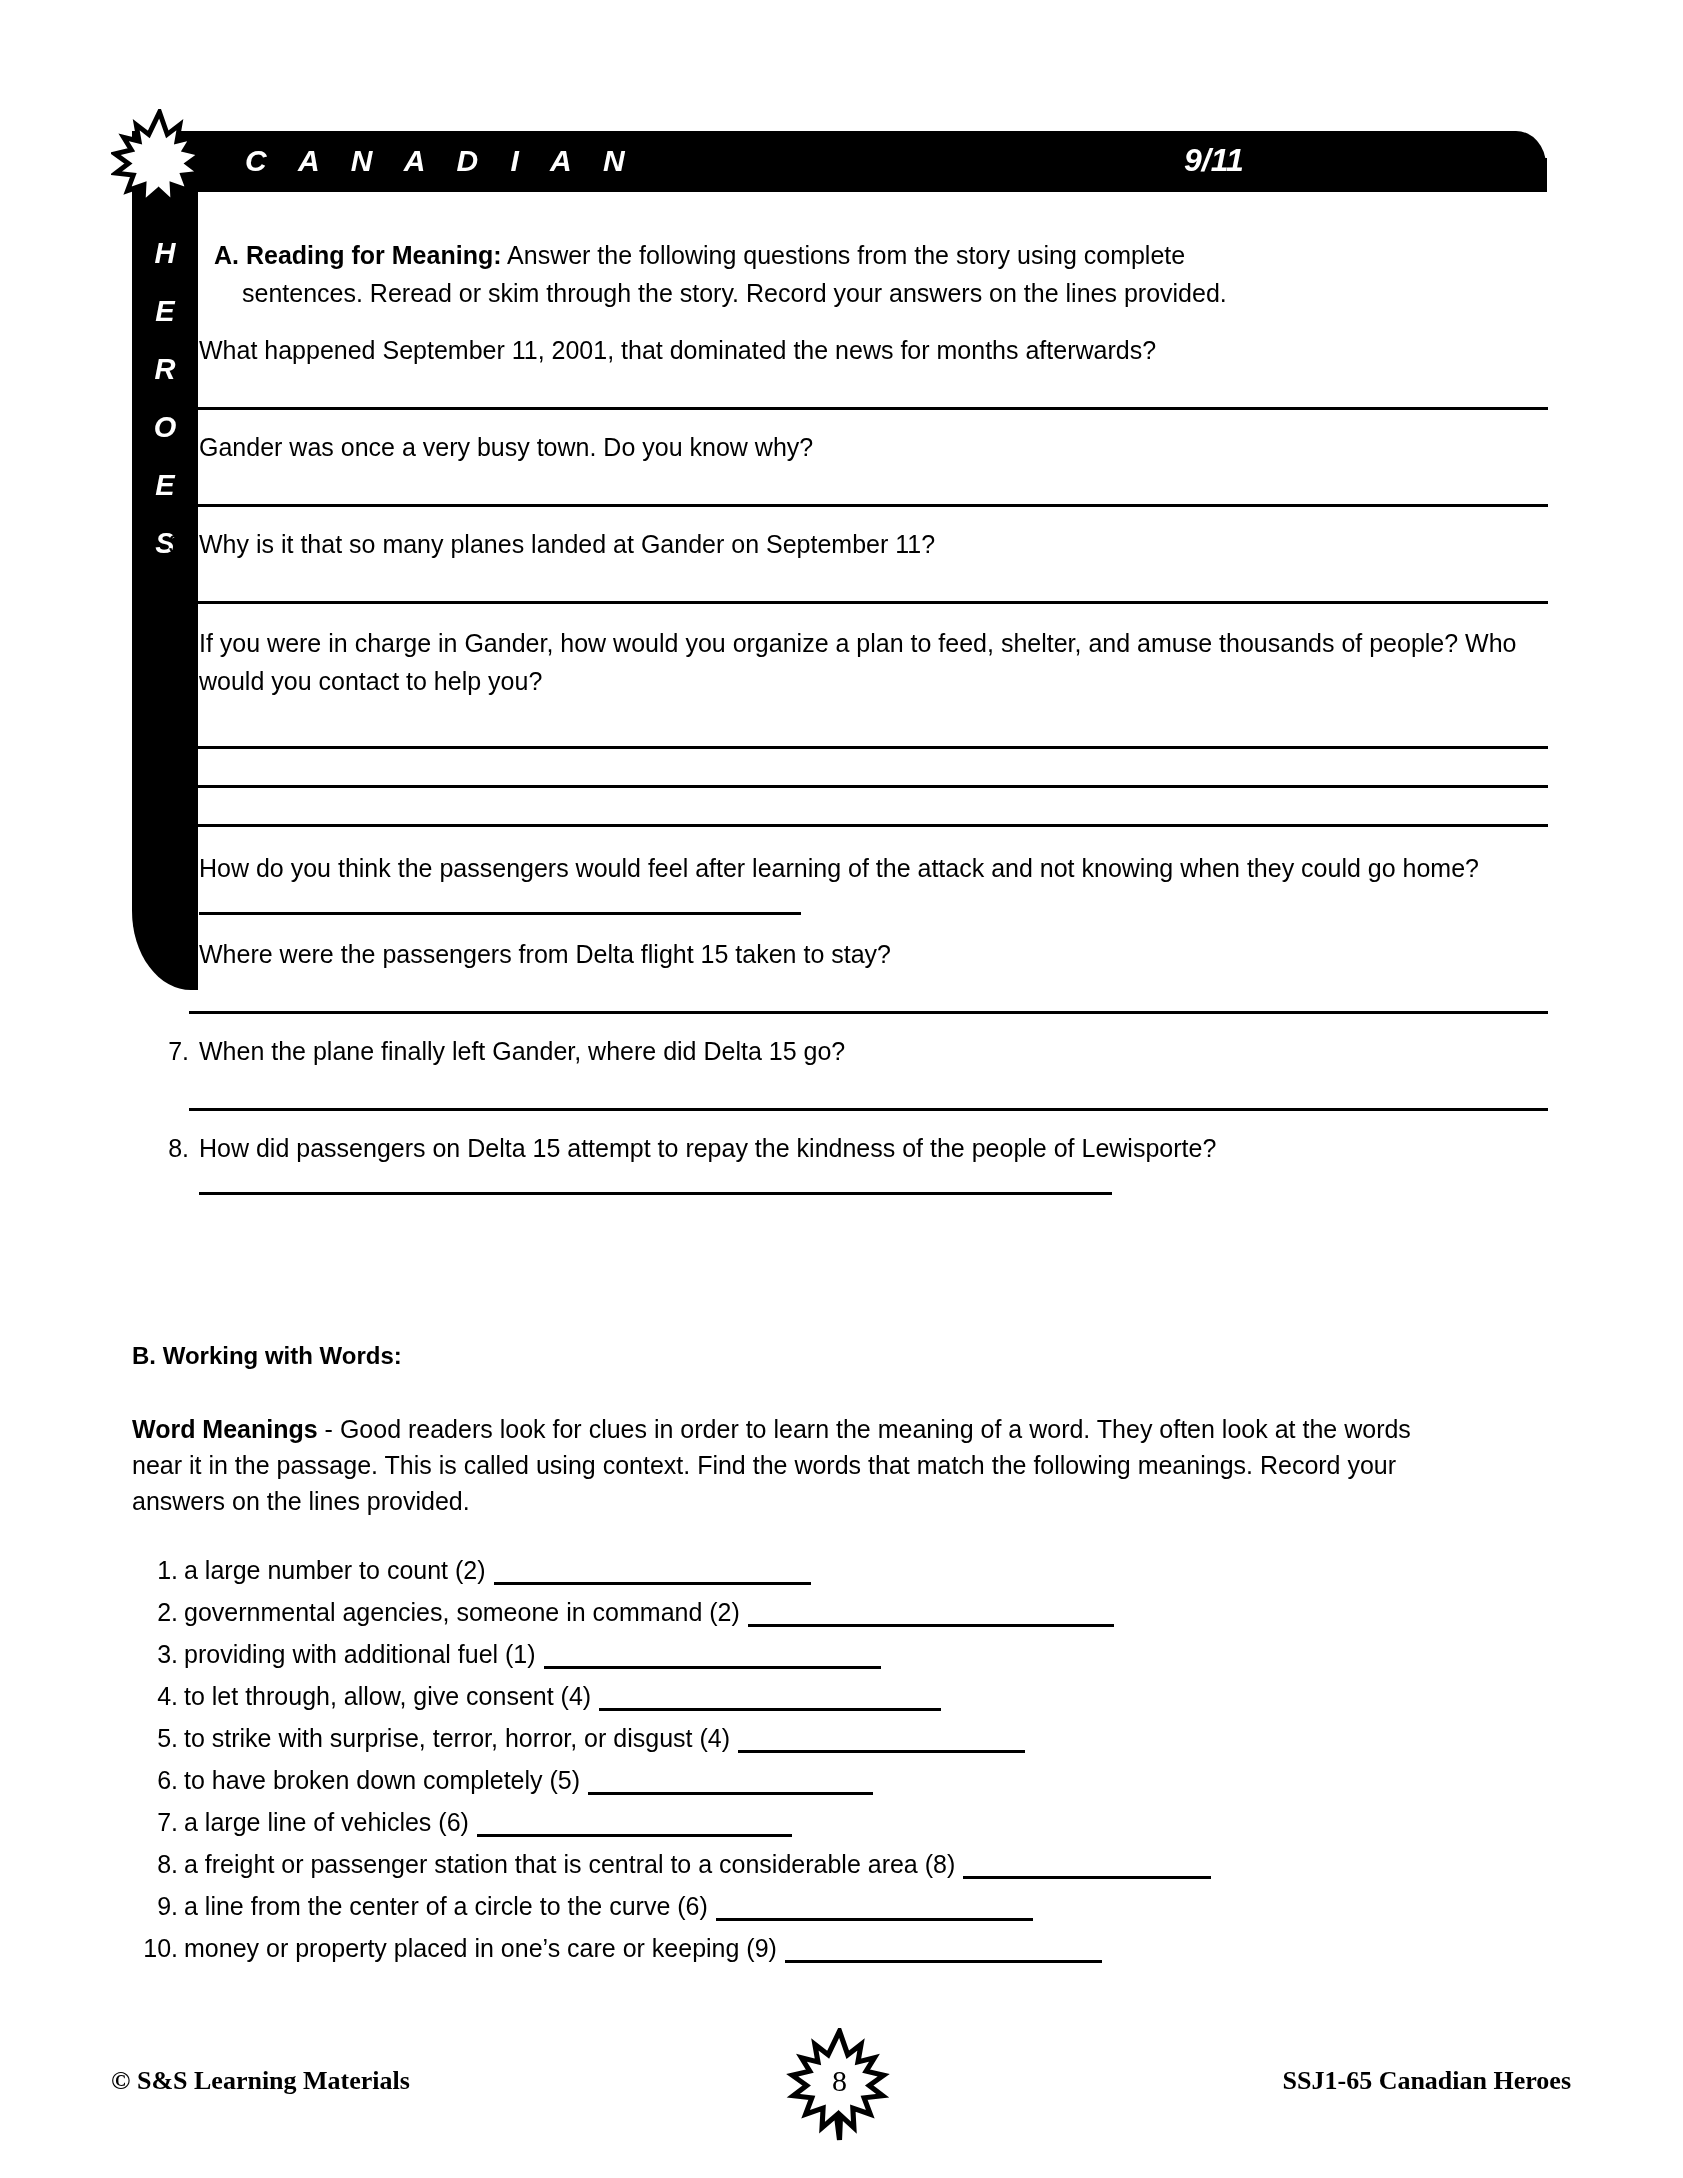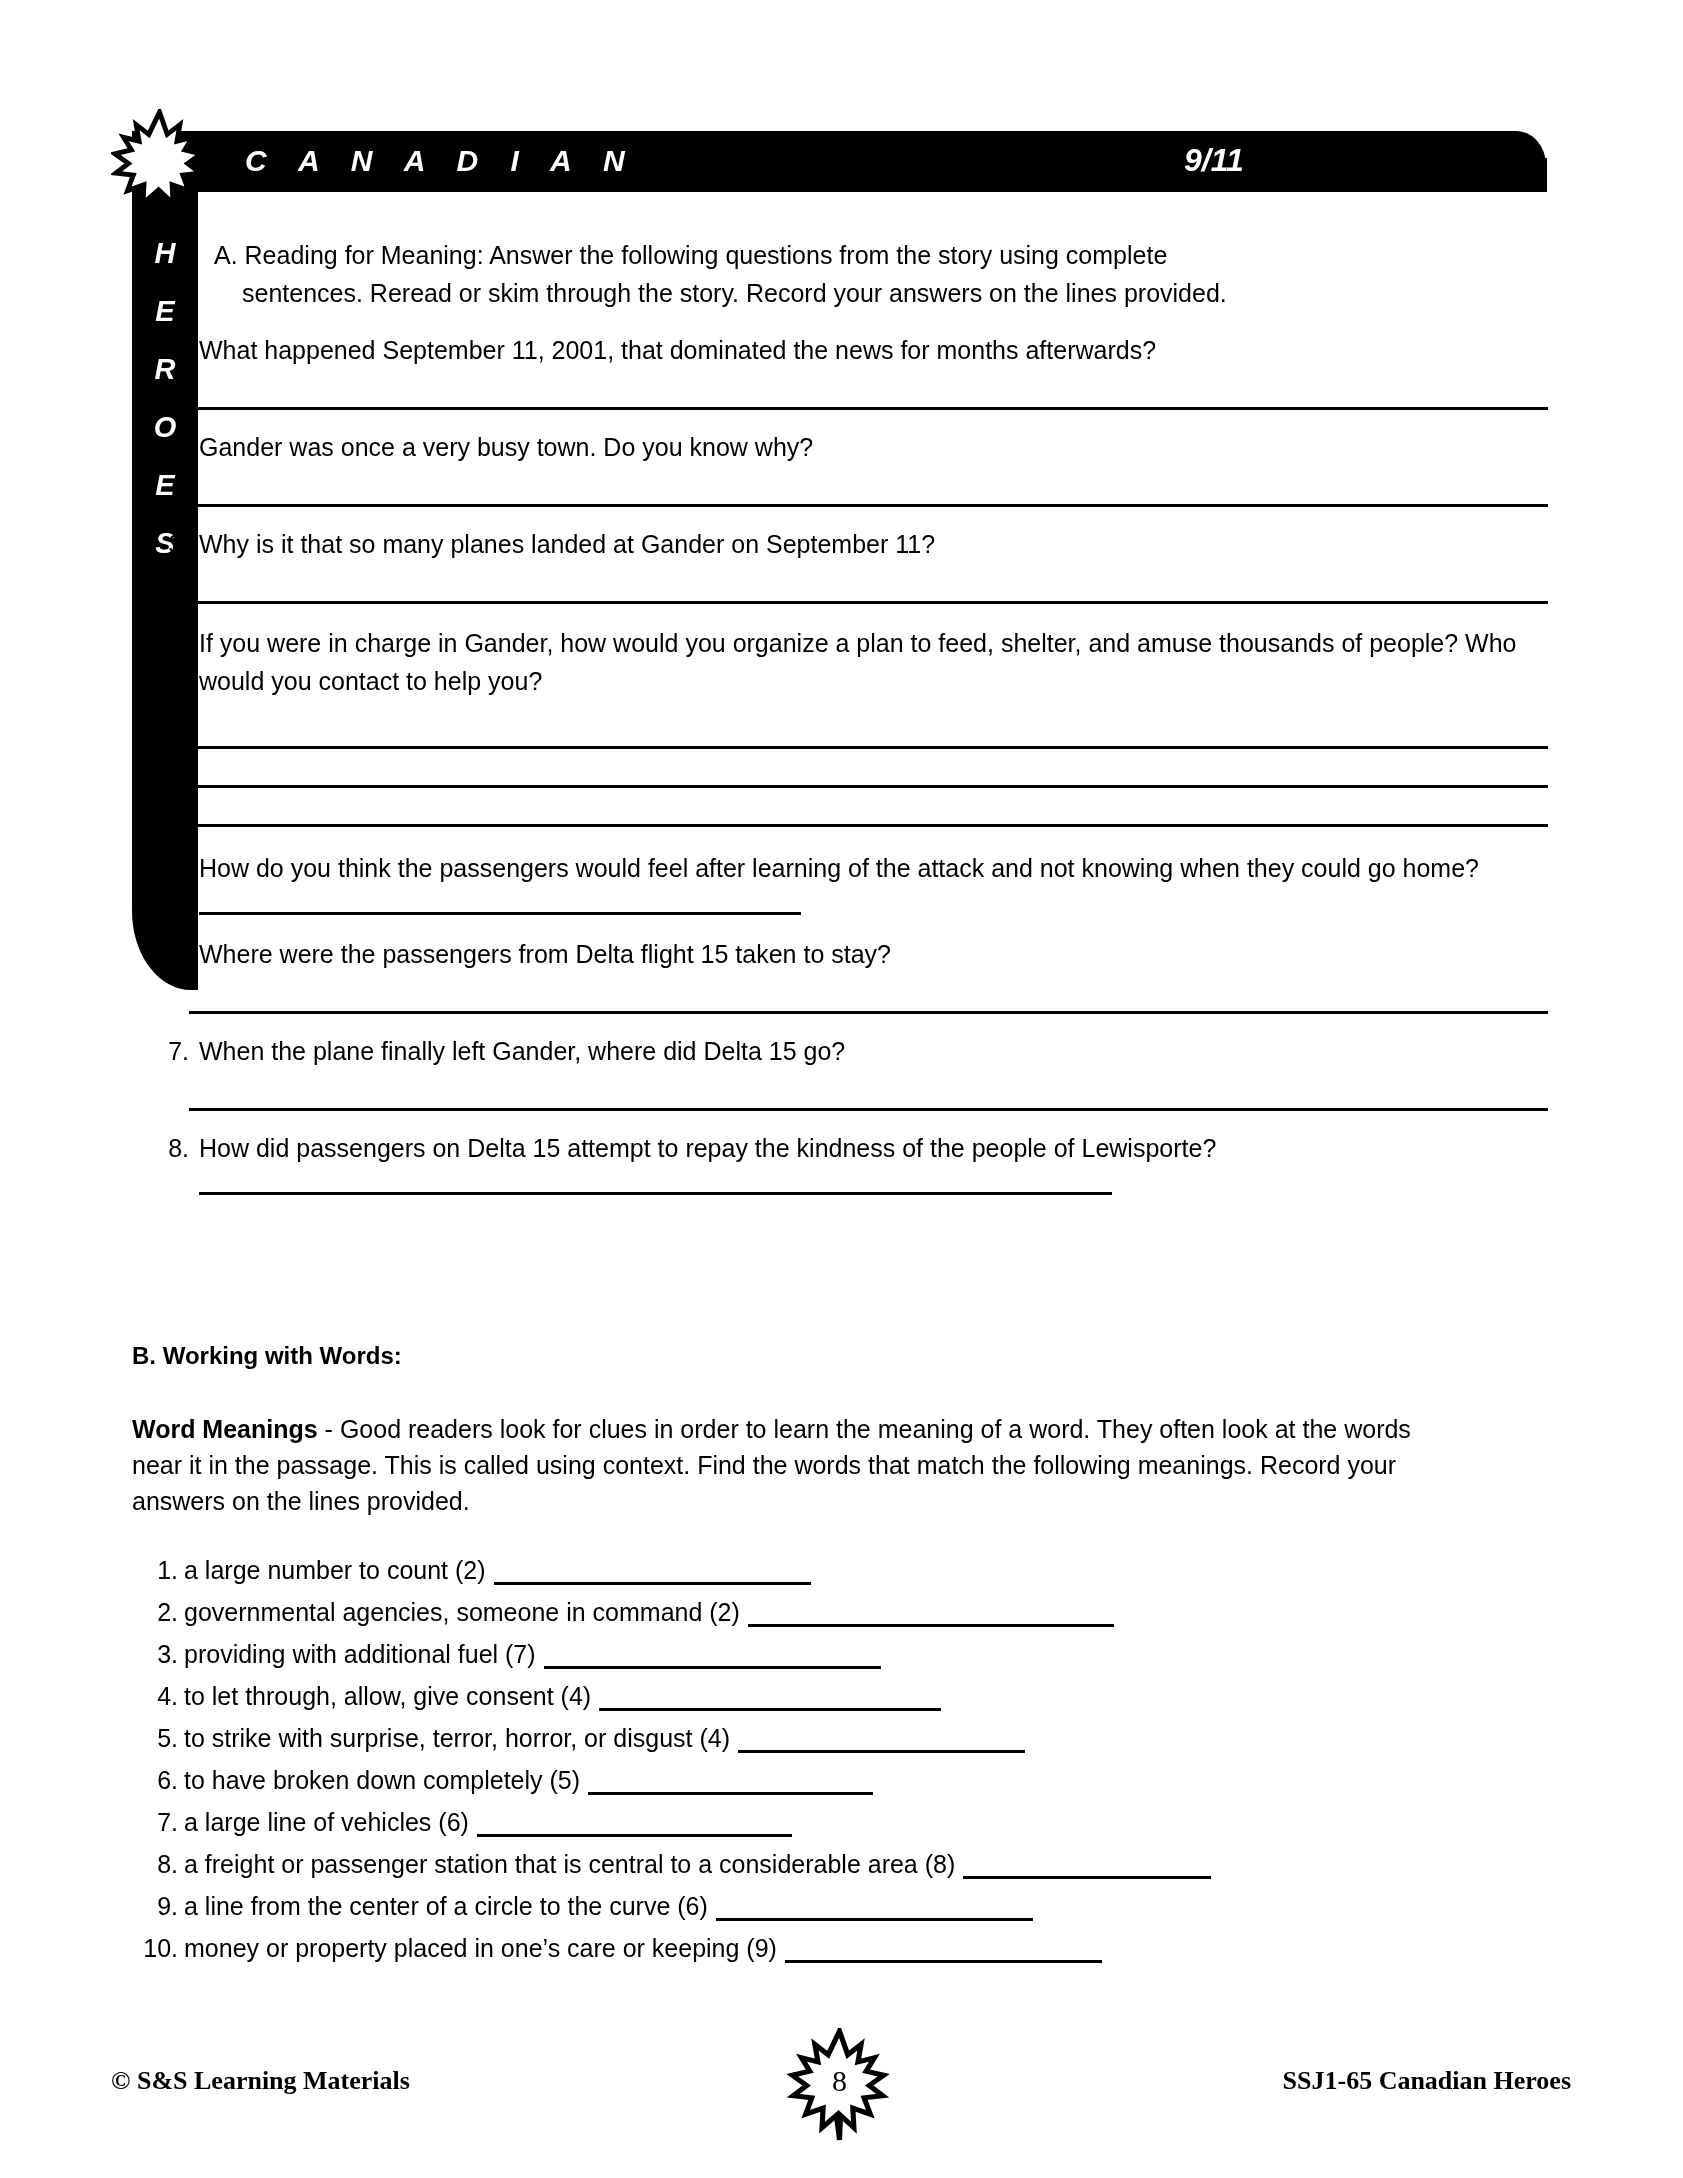--- a/index.html
+++ b/index.html
@@ -100,21 +100,21 @@
   }
 
   .sec-a-intro {
     position: absolute;
     left: 82px;
     top: 8px;
     width: 1277px;
     font-size: 25px;
     line-height: 38px;
   }
-  .sec-a-intro b { font-weight: normal; margin-top: 47px; }
+  .sec-a-intro b { font-weight: bold; margin-top: 47px; }
   .sec-a-intro .cont { display: block; margin-left: 28px; }
 
   .qlist {
     position: absolute;
     left: 0px;
     top: 103px;
     width: 1416px;
   }
   .q {
     position: relative;
@@ -325,21 +325,21 @@
     </div>
 
     <div class="wordlist">
       <div class="word-item">
         <span class="wnum">1.</span><span>a large number to count (2)</span><span class="word-blank" style="width:317px;"></span>
       </div>
       <div class="word-item">
         <span class="wnum">2.</span><span>governmental agencies, someone in command (2)</span><span class="word-blank" style="width:366px;"></span>
       </div>
       <div class="word-item">
-        <span class="wnum">3.</span><span>providing with additional fuel (7)</span><span class="word-blank" style="width:337px;"></span>
+        <span class="wnum">3.</span><span>providing with additional fuel (1)</span><span class="word-blank" style="width:337px;"></span>
       </div>
       <div class="word-item">
         <span class="wnum">4.</span><span>to let through, allow, give consent (4)</span><span class="word-blank" style="width:342px;"></span>
       </div>
       <div class="word-item">
         <span class="wnum">5.</span><span>to strike with surprise, terror, horror, or disgust (4)</span><span class="word-blank" style="width:287px;"></span>
       </div>
       <div class="word-item">
         <span class="wnum">6.</span><span>to have broken down completely (5)</span><span class="word-blank" style="width:285px;"></span>
       </div>

